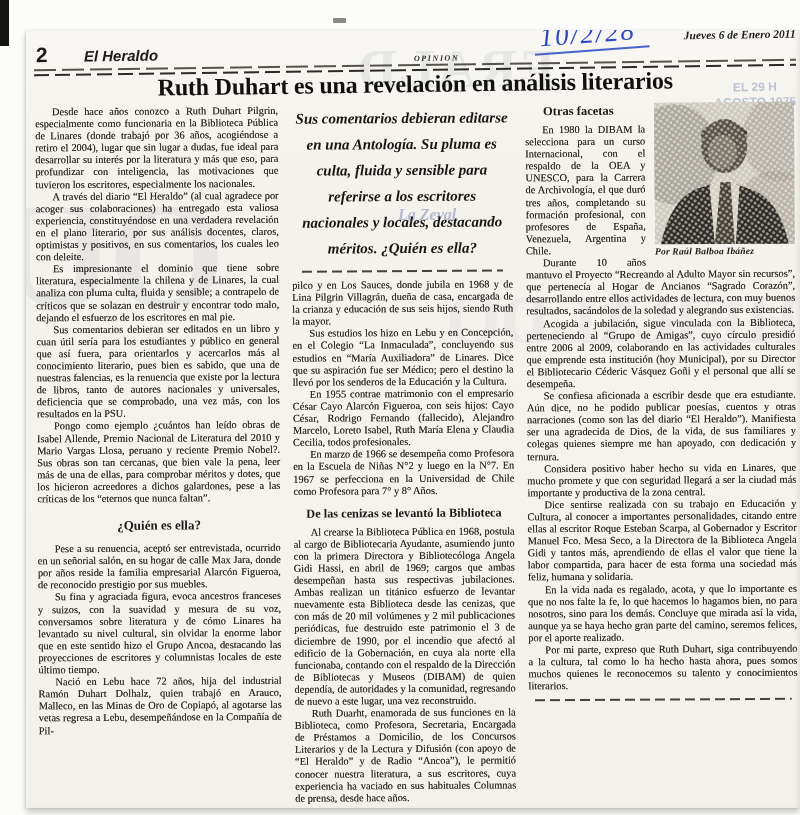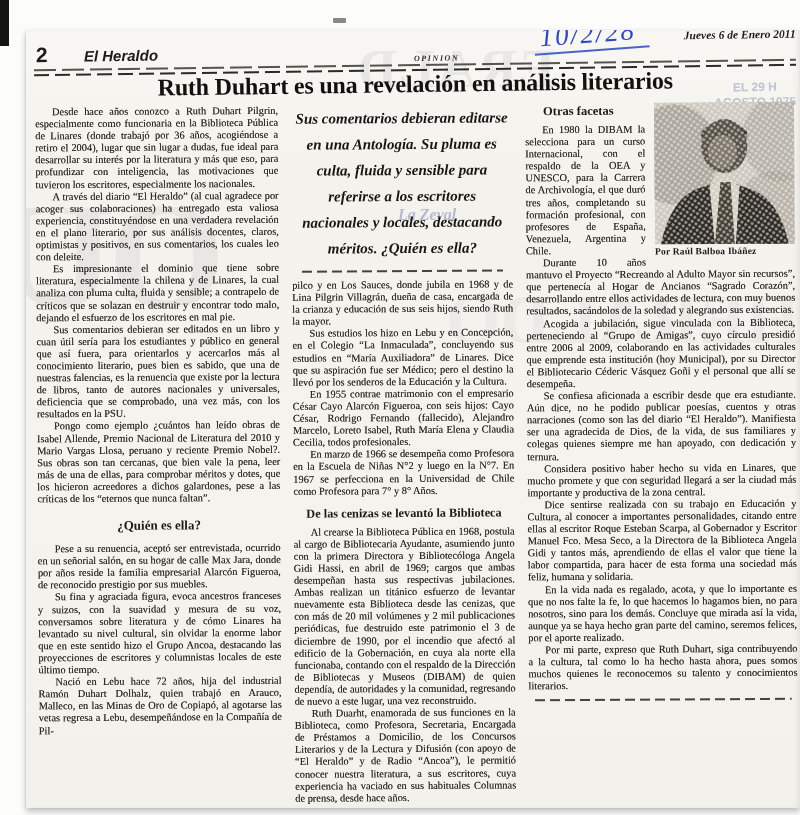--- a/index.html
+++ b/index.html
@@ -52,21 +52,21 @@
   .subhead{margin:13px 0 9px;font-size:13px;font-weight:bold;text-align:center;color:#1a1916;}
   .subhead.sm{font-size:12.3px;margin:9px 0 5px;}
   .subhead.left{text-align:left;margin:1px 0 5px 18px;font-size:12.5px;}
 
   .pull-quote{font-weight:bold;font-style:italic;font-size:15px;line-height:26px;text-align:center;
      padding:1px 2px 7px;color:#161512;}
   .dash-rule{height:2px;background:repeating-linear-gradient(90deg,#45423c 0 10px,transparent 10px 15px);
      margin:2px 10px 7px;}
   .dash-rule.end{margin:7px 6px 0;}
 
-  .photo{float:right;width:140px;margin:0 0 4px 9px;}
+  .photo{float:right;width:140px;margin:0 0 4px 9px;font-style:italic;}
   .photo svg{display:block;width:140px;height:142px;}
   .photo figcaption{font-weight:bold;font-size:9.5px;letter-spacing:.2px;margin-top:2px;color:#1b1a17;
      font-family:"Liberation Serif",serif;}
 </style>
 </head>
 <body>
 
 <div class="page">
   <div class="corner-mark"></div>
   <div class="top-dash"></div>

